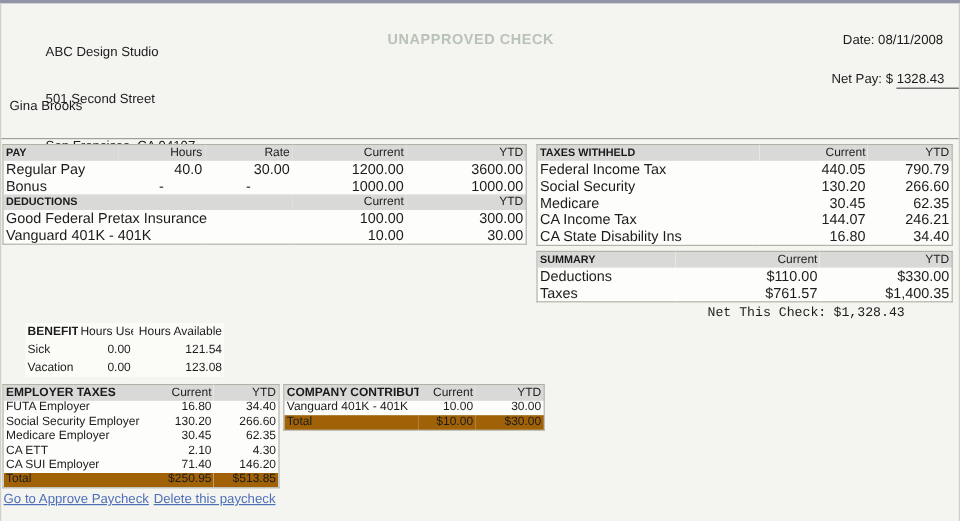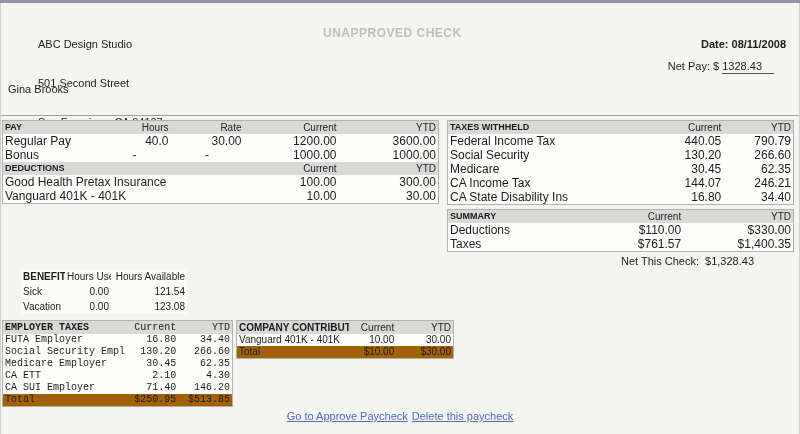--- a/index.html
+++ b/index.html
@@ -10,52 +10,52 @@
   }
   .topbar{position:absolute;top:0;left:0;right:0;height:3px;background:#9394a8;}
   .panel{position:absolute;top:3px;left:0;right:0;bottom:0;
     border-left:1px solid #d0d0c8;border-right:1px solid #d0d0c8;background:#f4f4f0;}
   .abs{position:absolute;}
   
   .addr{font-size:11px;line-height:13px;white-space:pre;}
   .company{left:37px;top:9px;}
   .employee{left:7px;top:54px;}
   .watermark{left:322px;top:23px;font-size:12px;font-weight:bold;letter-spacing:0.5px;color:#b9c2b6;}
-  .dateline{right:13px;top:35px;font-size:11px;font-weight:bold;}
-  .netpay{right:25px;top:57px;font-size:11px;}
+  .dateline{right:13px;top:25px;font-size:11px;}
+  .netpay{right:0;top:57px;font-size:11px;}
   .netpay .uval{border-bottom:1px solid #55555a;padding-right:12px;padding-bottom:1px;}
   .divider{top:112px;left:0;right:0;height:1px;background:#a1a19b;}
   
   table{border-collapse:collapse;table-layout:fixed;}
   .grid{border:1px solid #b2b2aa;background:#fdfdfb;}
   td{padding:0 2px;white-space:nowrap;overflow:hidden;vertical-align:middle;}
   .hdr td{background:#d9d9d8;line-height:13px;height:13px;}
   .sect{font-size:9px;font-weight:bold;color:#1a1a1a;}
   .colhdr{font-size:10px;text-align:right;color:#222;}
   .r td{font-size:12px;line-height:14px;height:14px;margin-top:21px;}
   .num{text-align:right;}
   .ctr{text-align:center;}
   .lefttables{left:1px;top:117px;}
   .righttables{left:446px;top:117px;width:309px;}
   .gap{height:4px;}
-  .netcheck{font-size:11px;text-align:right;margin-top:3px;padding-right:2px;}
+  .netcheck{font-size:11px;text-align:right;margin-top:3px;padding-right:2px;font-family:Liberation Mono, monospace;}
   .netcheck .nv{margin-left:6px;}
   
   .benefits{left:20px;top:266px;}
   .benefits td{font-size:10px;line-height:15px;height:15px;background:#fbfbf8;}
   .benefits .btitle{font-size:10px;font-weight:bold;}
   .benefits .bh{font-size:10px;}
   
   .smalltbl td{font-size:10px;line-height:12px;height:12px;}
   .smalltbl .hdr td{line-height:13px;height:13px;}
   .smalltbl .total td{background:#a16207;}
   .employer{left:1px;top:317px;}
   .contrib{left:235px;top:317px;}
   
-  .footer{left:0;right:0;top:407px;text-align:center;font-size:11px;}
+  .footer{left:0;right:0;top:407px;text-align:left;font-size:11px;}
   .footer a{color:#4d6fb8;text-decoration:underline;margin:0 2px;cursor:pointer;}
 </style>
 </head>
 <body>
 
 <div class="topbar"></div>
 <div class="panel">
 
   <div class="abs addr company">
     <div>ABC Design Studio</div>
@@ -107,21 +107,21 @@
         <td class="ctr">-</td>
         <td class="num">1000.00</td>
         <td class="num">1000.00</td>
       </tr>
       <tr class="hdr">
         <td class="sect" colspan="3">DEDUCTIONS</td>
         <td class="colhdr">Current</td>
         <td class="colhdr">YTD</td>
       </tr>
       <tr class="r">
-        <td colspan="3">Good Health Pretax Insurance</td>
+        <td colspan="3">Good Federal Pretax Insurance</td>
         <td class="num">100.00</td>
         <td class="num">300.00</td>
       </tr>
       <tr class="r">
         <td colspan="3">Vanguard 401K - 401K</td>
         <td class="num">10.00</td>
         <td class="num">30.00</td>
       </tr>
     </tbody>
       </table>
@@ -219,21 +219,21 @@
       <tr>
         <td>Vacation</td>
         <td class="num">0.00</td>
         <td class="num">123.08</td>
       </tr>
     </tbody>
       </table>
   </div>
 
   <div class="abs employer">
-    <table class="grid smalltbl" style="width:231px;font-family:Liberation Mono, monospace;">
+    <table class="grid smalltbl" style="width:231px;">
       <colgroup>
           <col style="width:122px">
           <col style="width:53px">
           <col style="width:54px">
         </colgroup>
       <tbody>
       <tr class="hdr">
         <td class="sect">EMPLOYER TAXES</td>
         <td class="colhdr">Current</td>
         <td class="colhdr">YTD</td>

